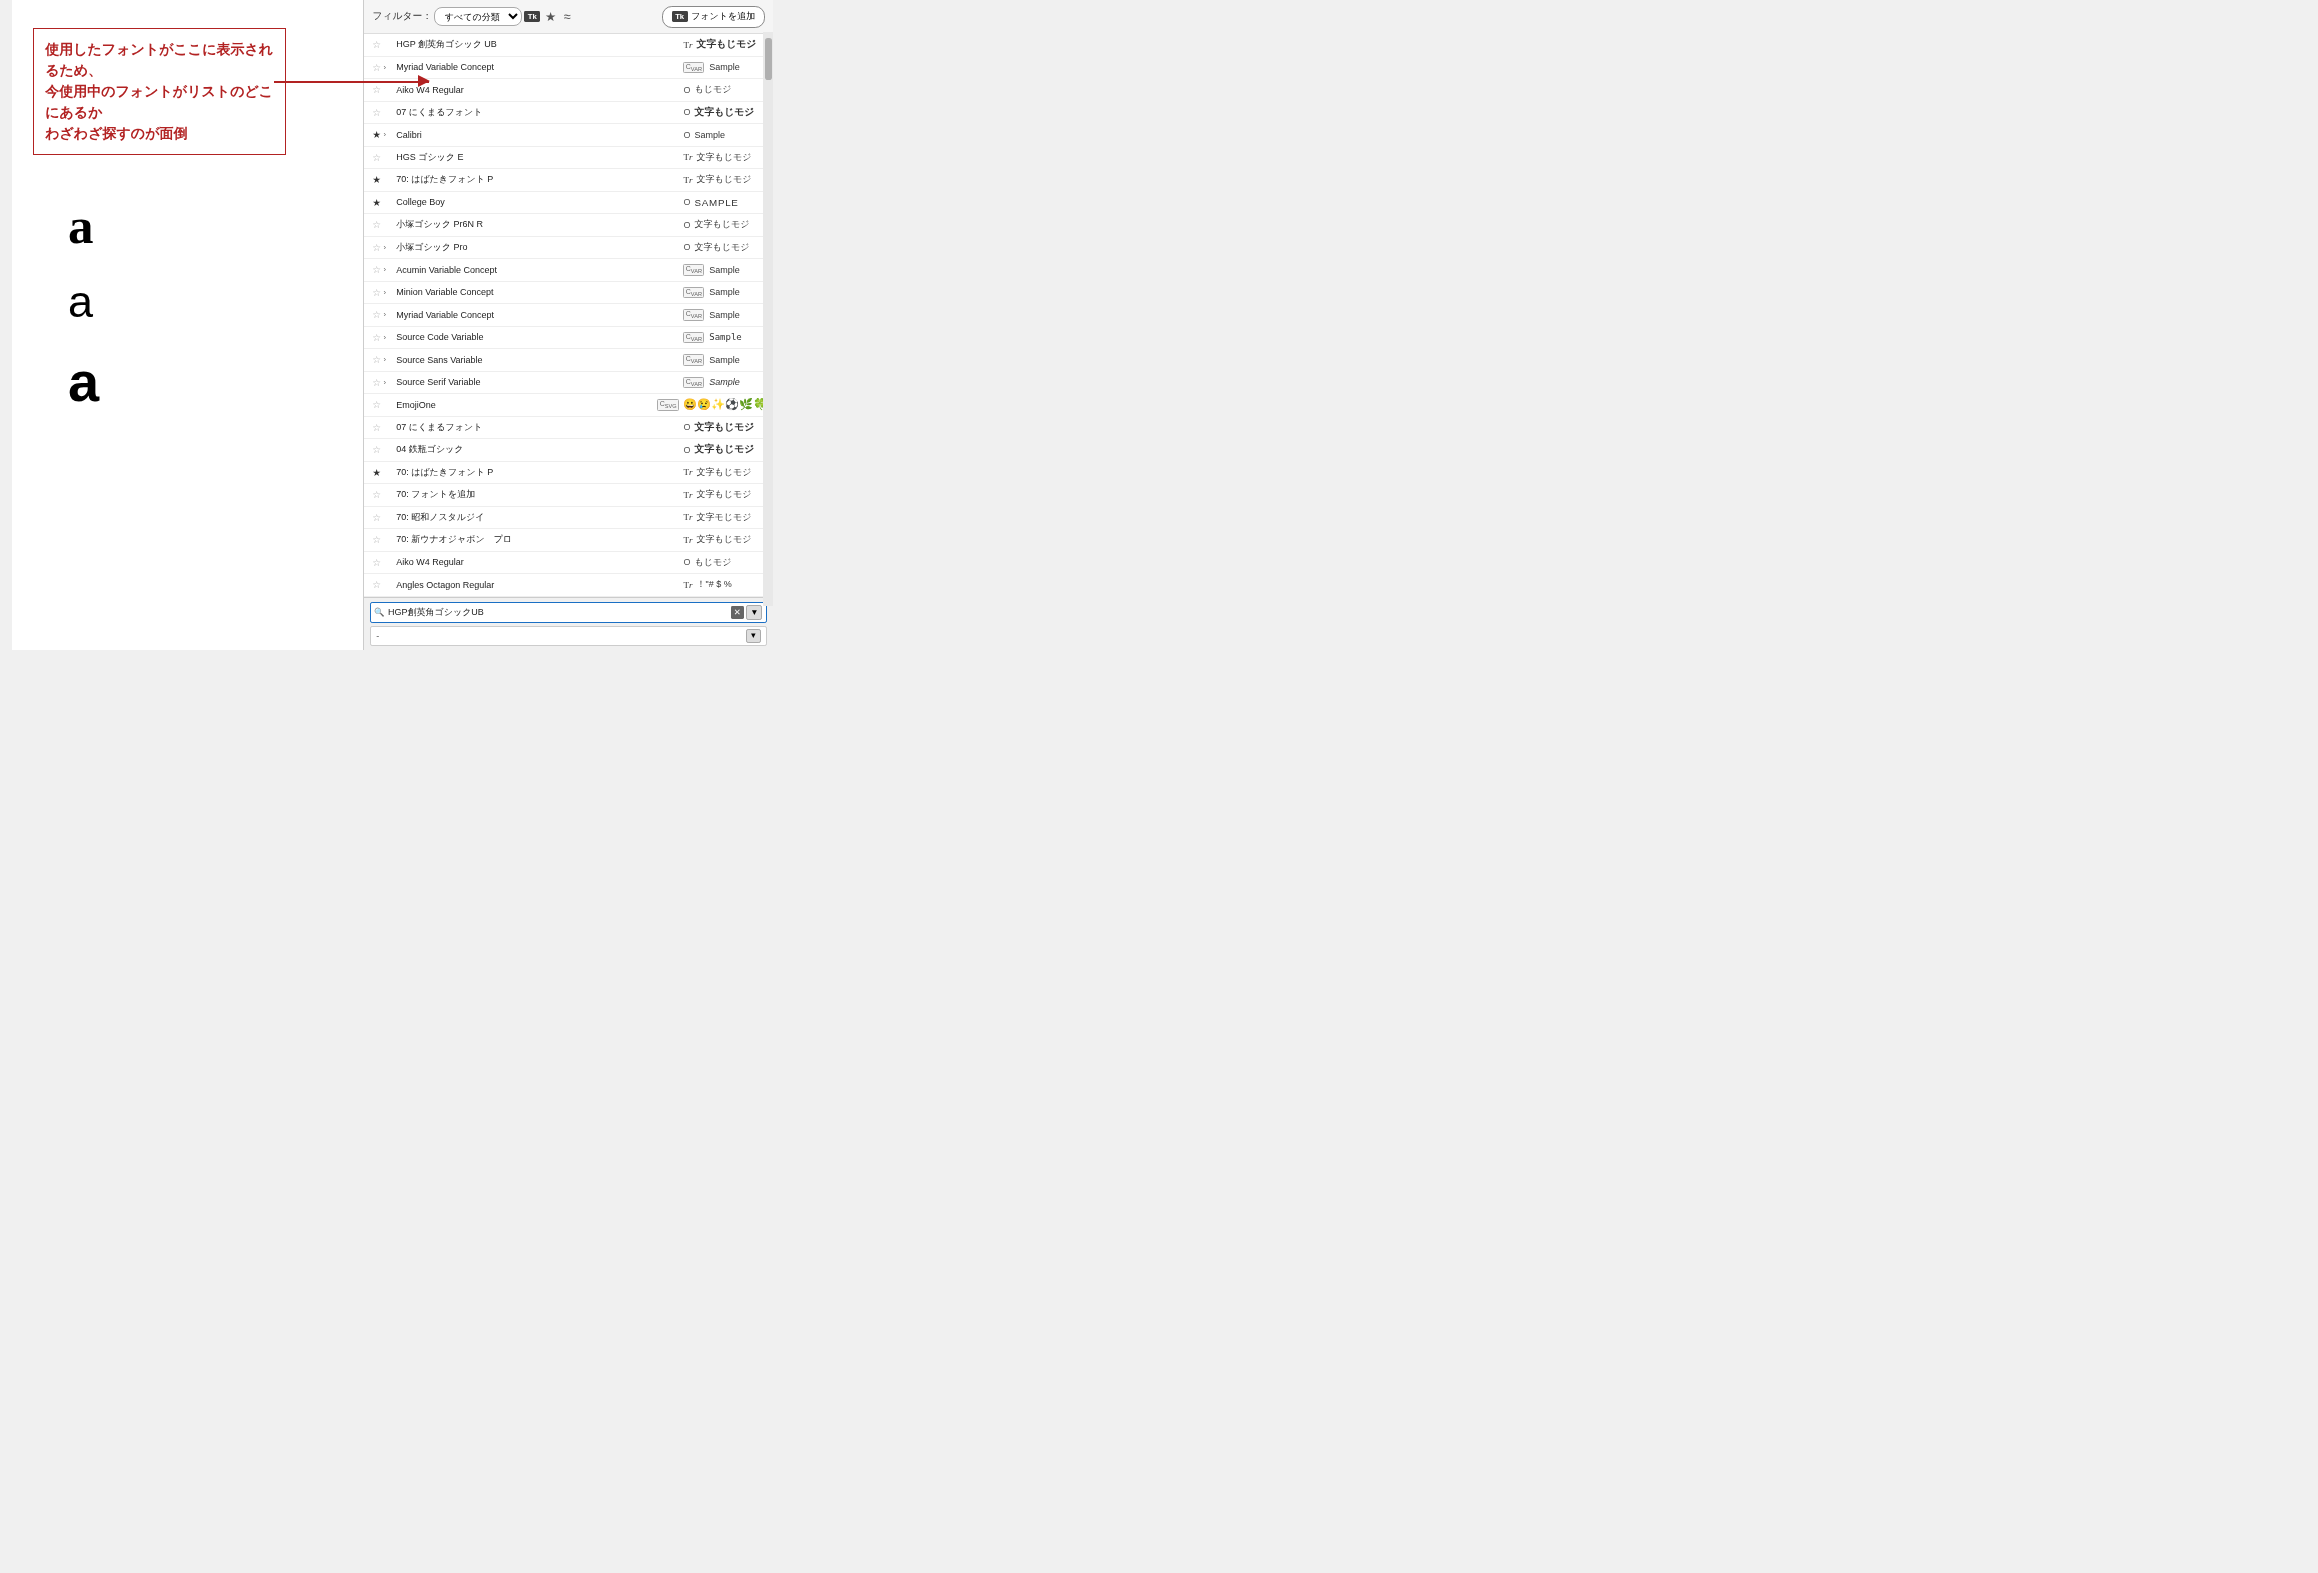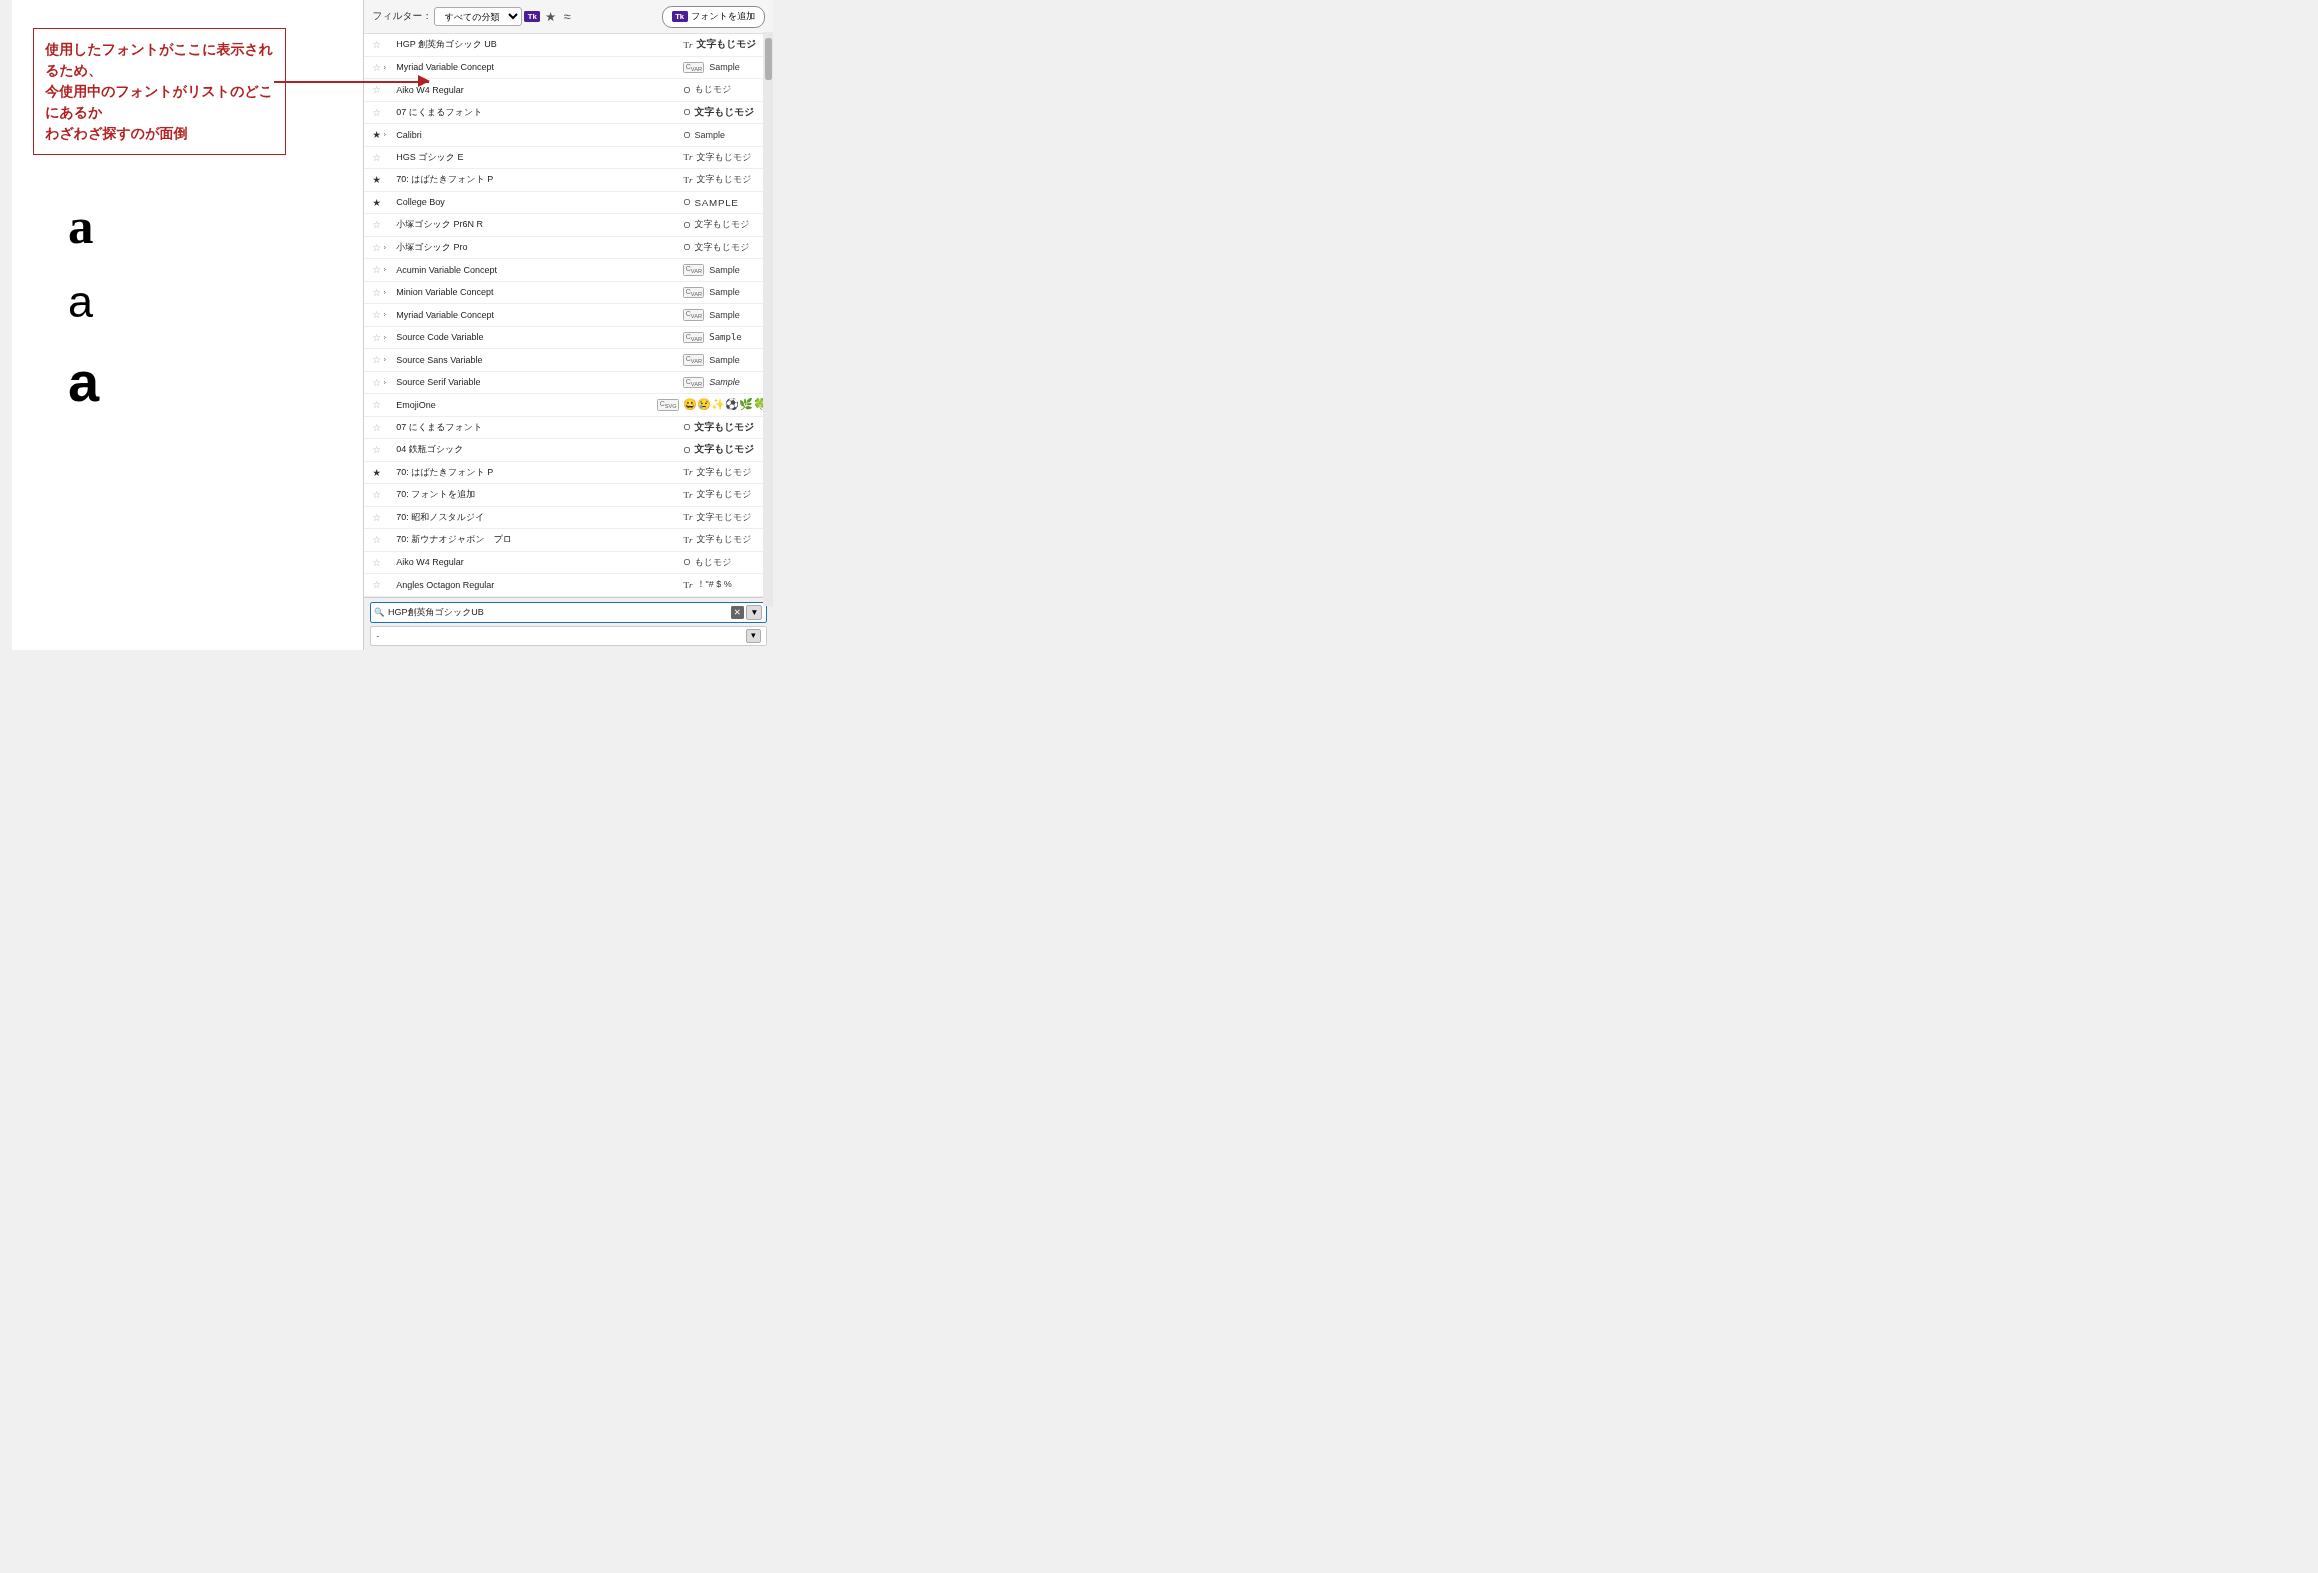--- a/index.html
+++ b/index.html
@@ -89,26 +89,27 @@
     .toolbar-label {
       font-size: 9.8px;
       color: #333;
     }
 
     .filter-select {
       border: 0.7px solid #aaa;
       background: white;
       padding: 2.8px 5.6px;
       font-size: 9px;
-      border-radius: 3px;
+      border-radius: 8px;
       appearance: auto;
+      text-align: right;
     }
 
     .tk-badge {
-      background: #4c1d95;
+      background: #404040;
       color: white;
       font-size: 7.7px;
       font-weight: bold;
       padding: 1.4px 3.5px;
       border-radius: 1.4px;
       text-align: right;
     }
 
     .icon-btn {
       background: none;

